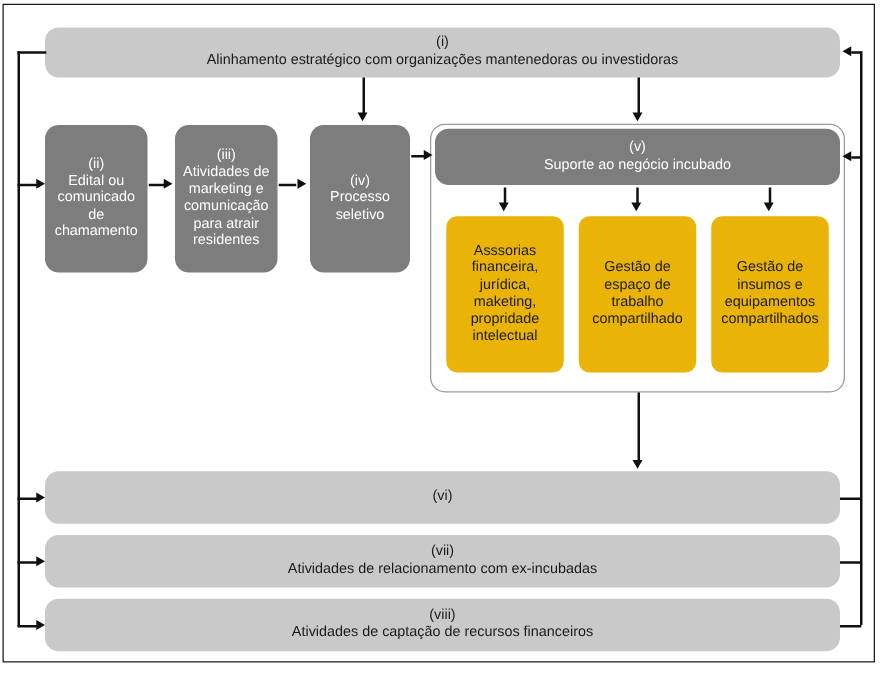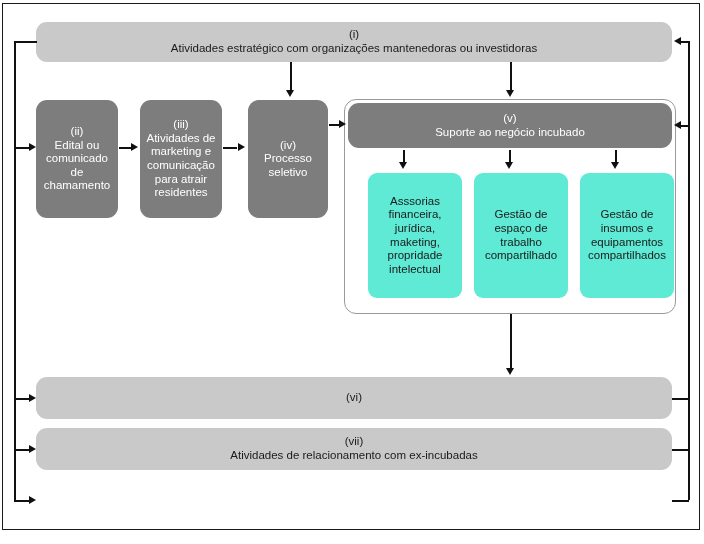--- a/index.html
+++ b/index.html
@@ -49,26 +49,25 @@
     font-size: 11.5px;
   }
   .dark-box {
     background: #7d7d7d;
     border-radius: 11px;
     color: #ffffff;
     font-size: 11.5px;
     padding: 4px 3px;
   }
   .sub-box {
-    background: #5eead4;
+    background: #eab308;
     border-radius: 9px;
     color: #1a1a1a;
     font-size: 11.5px;
     padding: 20px 2px;
-    margin-left: 11px;
   }
   .group-frame {
     position: absolute;
     box-sizing: border-box;
     background: #ffffff;
     border: 1px solid #9a9a9a;
     border-radius: 12px;
   }
   .label-line { display: block; }
 
@@ -103,21 +102,21 @@
 </style>
 </head>
 <body>
 
 <div id="figure">
 
   <div class="outer-frame"></div>
 
   <div class="node banner" style="left:36px; top:22px; width:636px; height:40px;">
     <span class="label-line roman">(i)</span>
-    <span class="label-line">Atividades estratégico com organizações mantenedoras ou investidoras</span>
+    <span class="label-line">Alinhamento estratégico com organizações mantenedoras ou investidoras</span>
   </div>
 
   <div class="node dark-box" style="left:36px; top:100px; width:82px; height:118px;">
     <span class="label-line">(ii)</span>
     <span class="label-line">Edital ou</span>
     <span class="label-line">comunicado</span>
     <span class="label-line">de</span>
     <span class="label-line">chamamento</span>
   </div>
 
@@ -168,20 +167,24 @@
 
   <div class="node banner" style="left:36px; top:377px; width:636px; height:42px;gap:12px;">
     <span class="label-line">(vi)</span>
   </div>
 
   <div class="node banner" style="left:36px; top:428px; width:636px; height:42px;">
     <span class="label-line">(vii)</span>
     <span class="label-line">Atividades de relacionamento com ex-incubadas</span>
   </div>
 
+  <div class="node banner" style="left:36px; top:479px; width:636px; height:42px;">
+    <span class="label-line">(viii)</span>
+    <span class="label-line">Atividades de captação de recursos financeiros</span>
+  </div>
 
   <div class="line-h" style="left:14px; top:41px; width:23px;"></div>
   <div class="line-v" style="left:14px; top:41px; height:460px;"></div>
 
   <div class="line-h" style="left:14px; top:147px; width:18px;"></div>
   <div class="arrow arrow-right" style="left:29px; top:143px;"></div>
 
   <div class="line-h" style="left:14px; top:398px; width:18px;"></div>
   <div class="arrow arrow-right" style="left:29px; top:394px;"></div>
 

